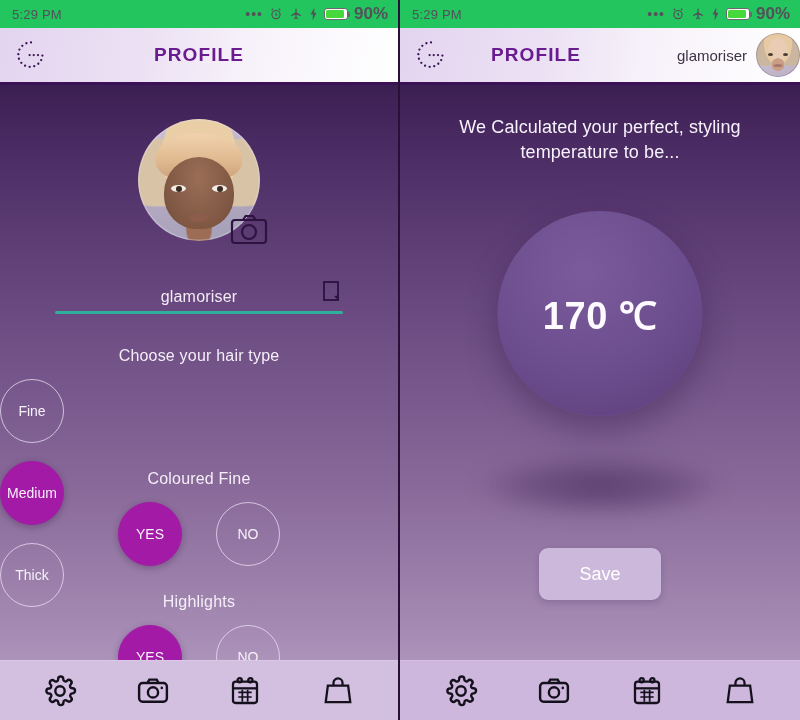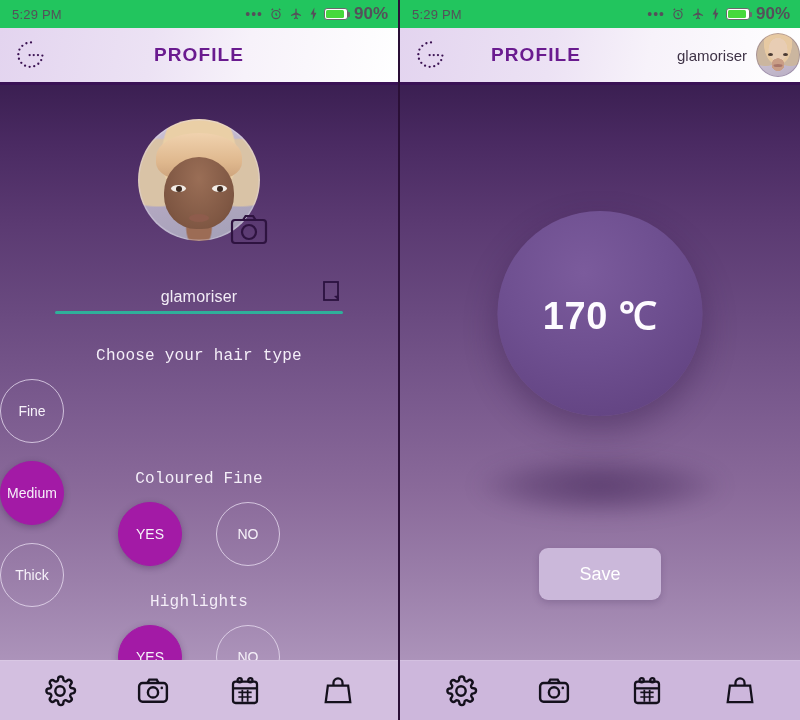--- a/index.html
+++ b/index.html
@@ -152,21 +152,21 @@
   }
   .name-row { position: relative; display: flex; align-items: flex-end; height: 28px; }
   .name-value {
     flex: 1; text-align: center; font-size: 16px; color: #f2ecf6; letter-spacing: .2px;
   }
   .edit-ico { position: absolute; right: 0; bottom: 0; width: 22px; height: 26px; }
   .name-underline { height: 2.5px; background: #2fb09a; margin-top: 5px; border-radius: 2px; }
 
   .section-label {
     position: absolute; left: 0; right: 0; text-align: center;
-    font-size: 16px; color: #f4eef8; letter-spacing: .2px; font-family: Liberation Mono, monospace;
+    font-size: 16px; color: #f4eef8; letter-spacing: .2px;
   }
   .l-hairtype { top: 262px; }
   .l-coloured { top: 385px; }
   .l-highlights { top: 508px; }
 
   .opt-row { position: absolute; left: 0; right: 0; display: flex; justify-content: center; }
   .r-hairtype { top: 294px; gap: 18px; flex-direction: column; }
   .r-coloured { top: 417px; gap: 34px; }
   .r-highlights { top: 540px; gap: 34px; }
 
@@ -411,20 +411,21 @@
         <span class="appbar-username">glamoriser</span>
         <span class="avatar-sm">
           <i class="eye l"></i>
             <i class="eye r"></i>
             <i class="mouth"></i>
         </span>
       </div>
     </div>
 
     <div class="screen">
+      <div class="calc-text">We Calculated your perfect, styling temperature to be...</div>
       <div class="temp-shadow"></div>
       <div class="temp-circle">
         <span class="temp-value">170 ℃</span>
       </div>
       <div class="save-btn">Save</div>
 
       <div class="navbar lightbar">
         <div class="nav-item">
           <svg width="34" height="34" viewBox="0 0 24 24" fill="none" stroke="#14101c" stroke-width="1.7">
             <circle cx="12" cy="12" r="3.3"></circle>

